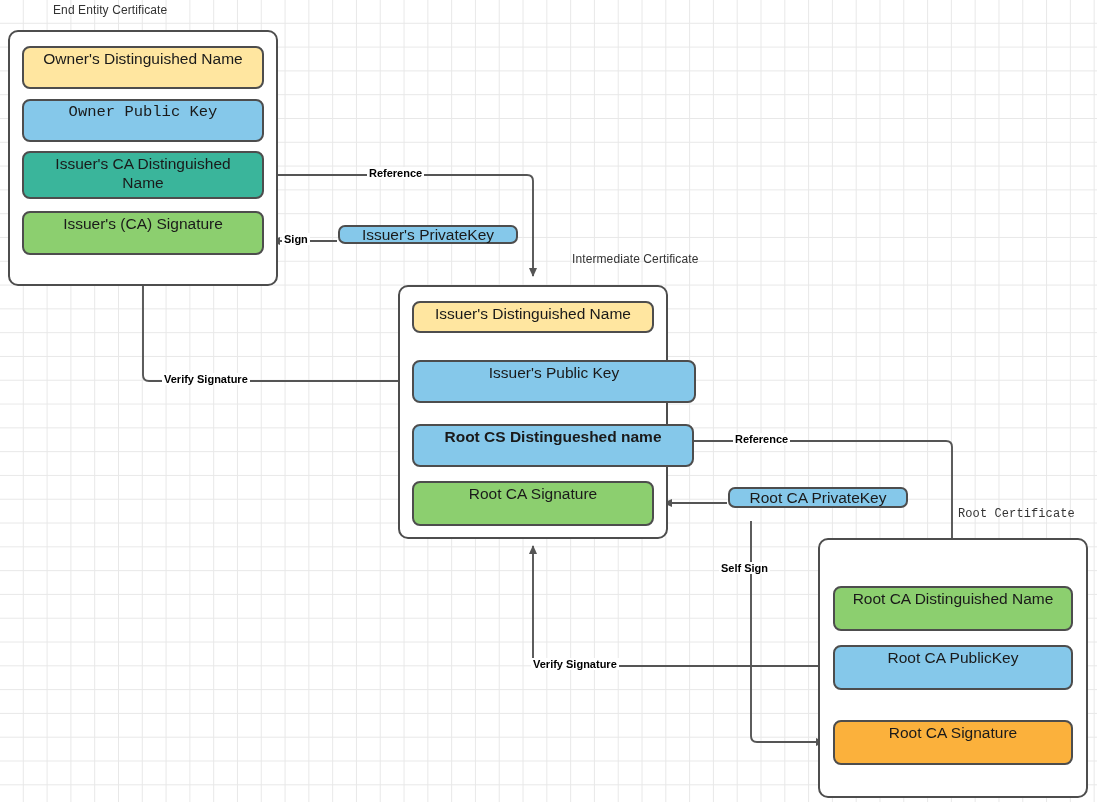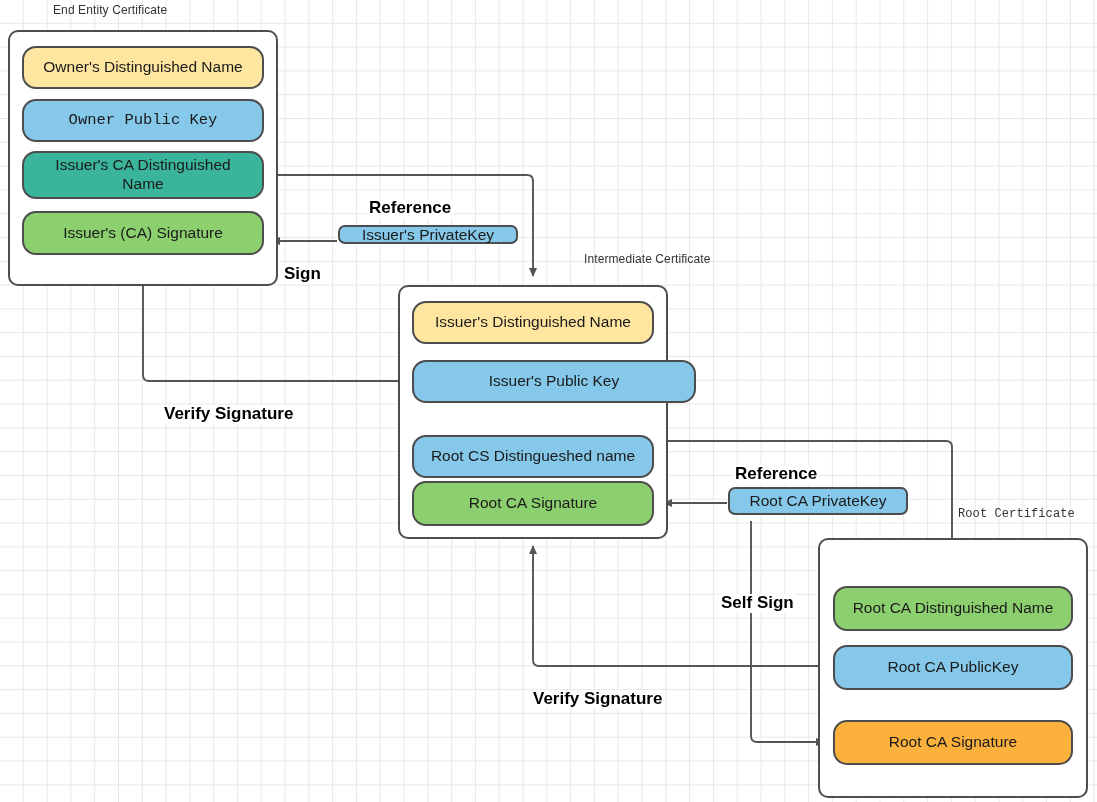--- a/index.html
+++ b/index.html
@@ -32,23 +32,23 @@
     position:absolute;
     font-size:12px;
     color:#333333;
     white-space:nowrap;
     letter-spacing:0.1px;
   }
   .field{
     position:absolute;
     box-sizing:border-box;
     border:2px solid #4d4d4d;
-    border-radius:14px;
+    border-radius:8px;
     display:flex;
-    align-items:center;
+    align-items:flex-start;
     justify-content:center;
     text-align:center;
     font-size:15.5px;
     color:#1a1a1a;
     line-height:1.2;
     padding:2px 14px;
   }
   .key-box{
     position:absolute;
     box-sizing:border-box;
@@ -56,28 +56,27 @@
     border-radius:7px;
     display:flex;
     align-items:center;
     justify-content:center;
     text-align:center;
     font-size:15.5px;
     color:#1a1a1a;
   }
   .edge-label{
     position:absolute;
-    font-size:17px;
+    font-size:11px;
     font-weight:bold;
     color:#000000;
     background:#ffffff;
     white-space:nowrap;
     padding:0 2px;
     line-height:1.1;
-    margin-top:32px;
   }
 </style>
 </head>
 <body>
 
 <div id="canvas">
 
   <svg id="wires" viewBox="0 0 1097 802" xmlns="http://www.w3.org/2000/svg">
     <defs>
       <marker id="arrow" markerWidth="10" markerHeight="10" refX="8" refY="4" orient="auto" markerUnits="userSpaceOnUse">
@@ -114,38 +113,38 @@
     <span>Issuer's CA Distinguished Name</span>
   </div>
   <div class="field" style="left:22px;top:211px;width:242px;height:44px;background:#8ccf6f;">
     <span>Issuer's (CA) Signature</span>
   </div>
 
   <div class="key-box" style="left:338px;top:225px;width:180px;height:19px;background:#85c8ea;">
     <span>Issuer's PrivateKey</span>
   </div>
 
-  <div class="cert-title" style="left:584px;top:252px;">Intermediate Certificate</div>
+  <div class="cert-title" style="left:572px;top:252px;">Intermediate Certificate</div>
 
   <div class="cert-frame" style="left:398px;top:285px;width:270px;height:254px;"></div>
 
-  <div class="field" style="left:412px;top:301px;width:242px;height:43px;background:#ffe6a0;">
+  <div class="field" style="left:412px;top:301px;width:242px;height:32px;background:#ffe6a0;">
     <span>Issuer's Distinguished Name</span>
   </div>
   <div class="field" style="left:412px;top:360px;width:284px;height:43px;background:#85c8ea;">
     <span>Issuer's Public  Key</span>
   </div>
-  <div class="field" style="left:412px;top:435px;width:242px;height:43px;background:#85c8ea;">
+  <div class="field" style="left:412px;top:424px;width:282px;height:43px;background:#85c8ea;font-weight:bold;">
     <span>Root CS Distingueshed name</span>
   </div>
   <div class="field" style="left:412px;top:481px;width:242px;height:45px;background:#8ccf6f;">
     <span>Root CA Signature</span>
   </div>
 
-  <div class="key-box" style="left:728px;top:487px;width:180px;height:28px;background:#85c8ea;text-align:right;">
+  <div class="key-box" style="left:728px;top:487px;width:180px;height:21px;background:#85c8ea;text-align:right;">
     <span>Root CA PrivateKey</span>
   </div>
 
   <div class="cert-title" style="left:958px;top:507px;font-family:Liberation Mono, monospace;">Root Certificate</div>
 
   <div class="cert-frame" style="left:818px;top:538px;width:270px;height:260px;"></div>
 
   <div class="field" style="left:833px;top:586px;width:240px;height:45px;background:#8ccf6f;">
     <span>Root CA Distinguished Name</span>
   </div>

